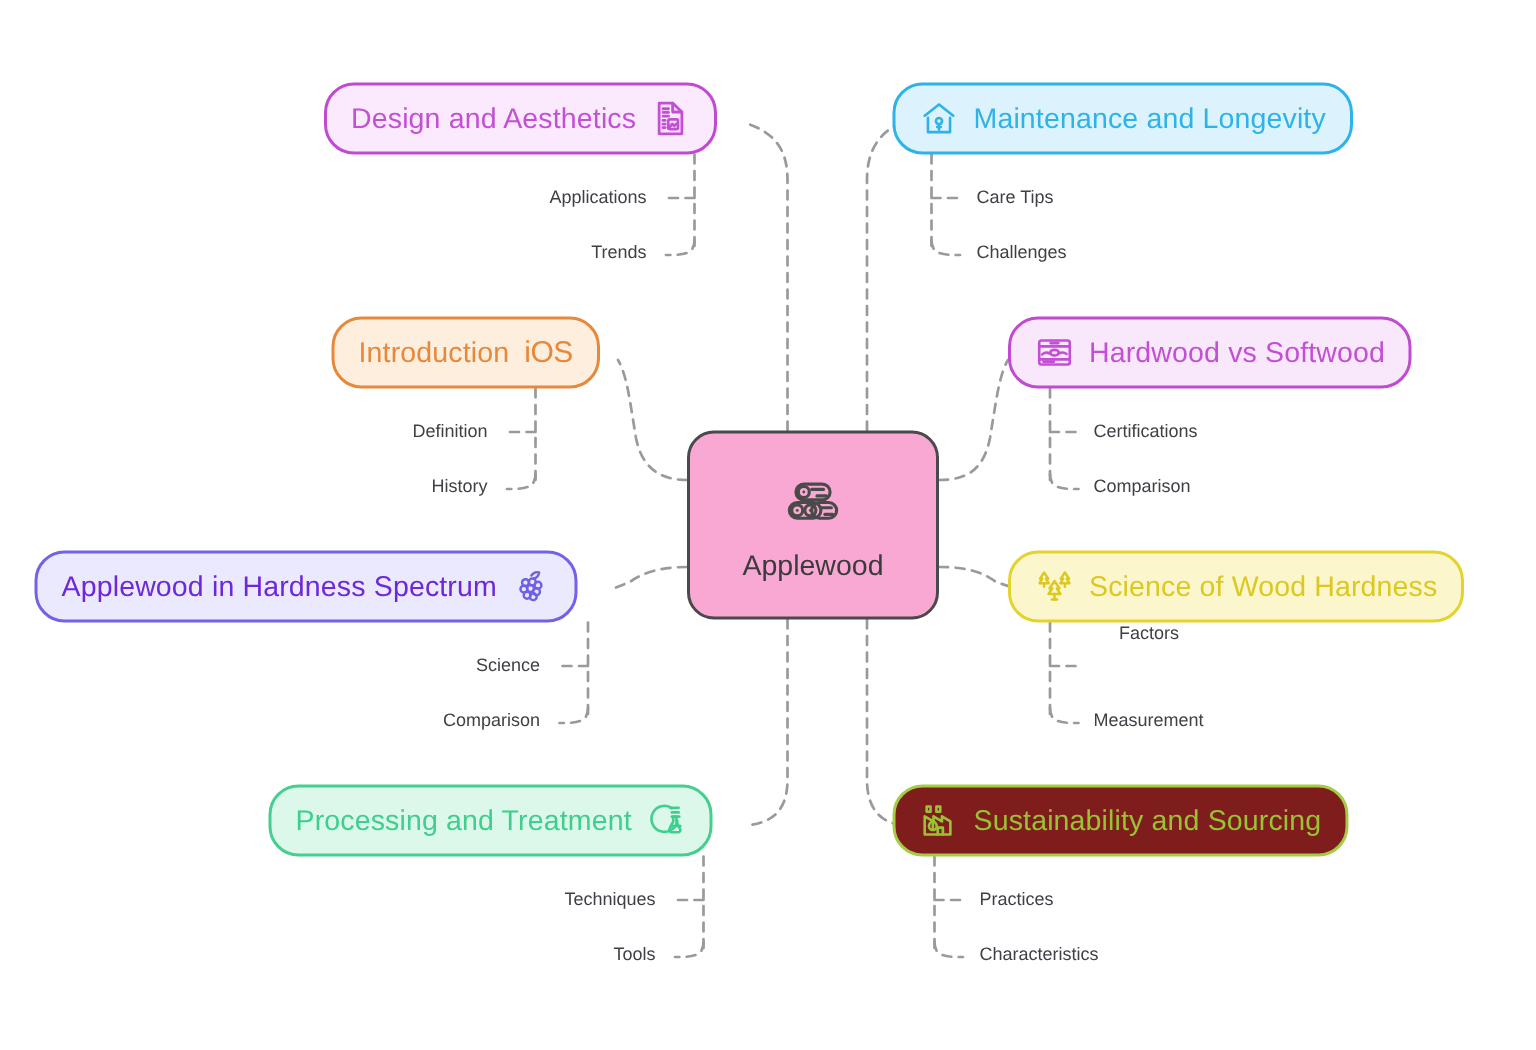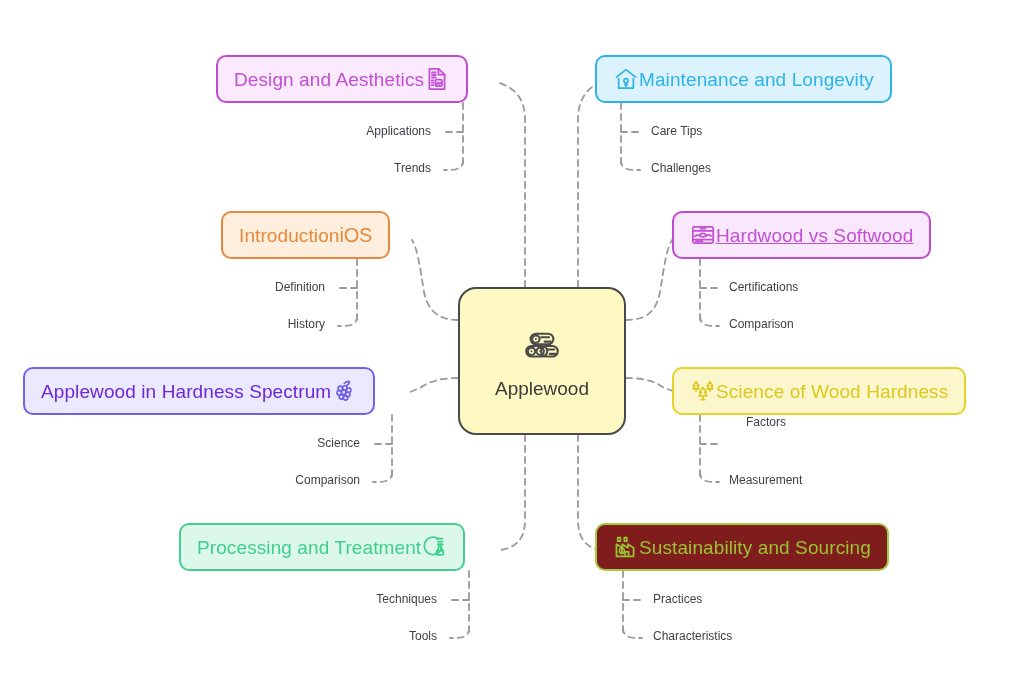--- a/index.html
+++ b/index.html
@@ -21,23 +21,24 @@
     width: 1024px;
     height: 700px;
     pointer-events: none;
   }
   .node {
     position: absolute;
     box-sizing: border-box;
     display: flex;
     align-items: center;
     justify-content: center;
+    gap: 10px;
     border-width: 2px;
     border-style: solid;
-    border-radius: 10px;
+    border-radius: 20px;
     padding: 0 16px;
     height: 48px;
     white-space: nowrap;
     font-size: 19px;
     letter-spacing: .1px;
   }
   .node .ico {
     display: inline-flex;
     align-items: center;
     justify-content: center;
@@ -48,23 +49,23 @@
   .node .ico svg { width: 26px; height: 26px; display: block; }
   .node .lbl { line-height: 1; }
   .node.icon-right { flex-direction: row; }
 
   
   #center-node {
     position: absolute;
     left: 458px;
     top: 287px;
     width: 168px;
-    height: 148px;
+    height: 126px;
     box-sizing: border-box;
-    background: #fef9c3;
+    background: #f9a8d4;
     border: 2px solid #4a4a4a;
     border-radius: 18px;
     display: flex;
     flex-direction: column;
     align-items: center;
     justify-content: center;
     gap: 12px;
     font-family: "Liberation Sans", sans-serif;
   }
   #center-node .clabel {
@@ -225,21 +226,21 @@
         <path d="M5.2 11.6v8.8h13.6v-8.8"></path>
         <circle cx="12" cy="13.6" r="1.9"></circle>
         <path d="M12 15.5v3.4M10.9 17.2h2.2"></path>
       </svg>
     </span>
     <span class="lbl">Maintenance and Longevity</span>
   </div>
   <div class="sub right" style="left:651px; top:125px;">Care Tips</div>
   <div class="sub right" style="left:651px; top:162px;">Challenges</div>
 
-  <div class="node" style="left:672px; top:211px; background:#f9e7fc; border-color:#c04ad0; color:#c24fd4;text-decoration:underline;">
+  <div class="node" style="left:672px; top:211px; background:#f9e7fc; border-color:#c04ad0; color:#c24fd4;">
     <span class="ico">
       <svg viewBox="0 0 24 24" fill="none" stroke="#c24fd4" stroke-width="1.6" stroke-linecap="round" stroke-linejoin="round">
         <rect x="2.6" y="4.6" width="18.8" height="14.8" rx="1.4"></rect>
         <path d="M2.6 8.2h18.8M2.6 16.2h18.8"></path>
         <path d="M9.6 6.2h4.8"></path>
         <ellipse cx="12" cy="12.1" rx="2.6" ry="1.7"></ellipse>
         <path d="M4.4 13.2c1.8-1.5 3.2-1.3 4.6-.6M14.8 12.6c1.6-.9 3.2-.8 4.6.3"></path>
         <path d="M5.2 17.6h6.4"></path>
       </svg>
     </span>

